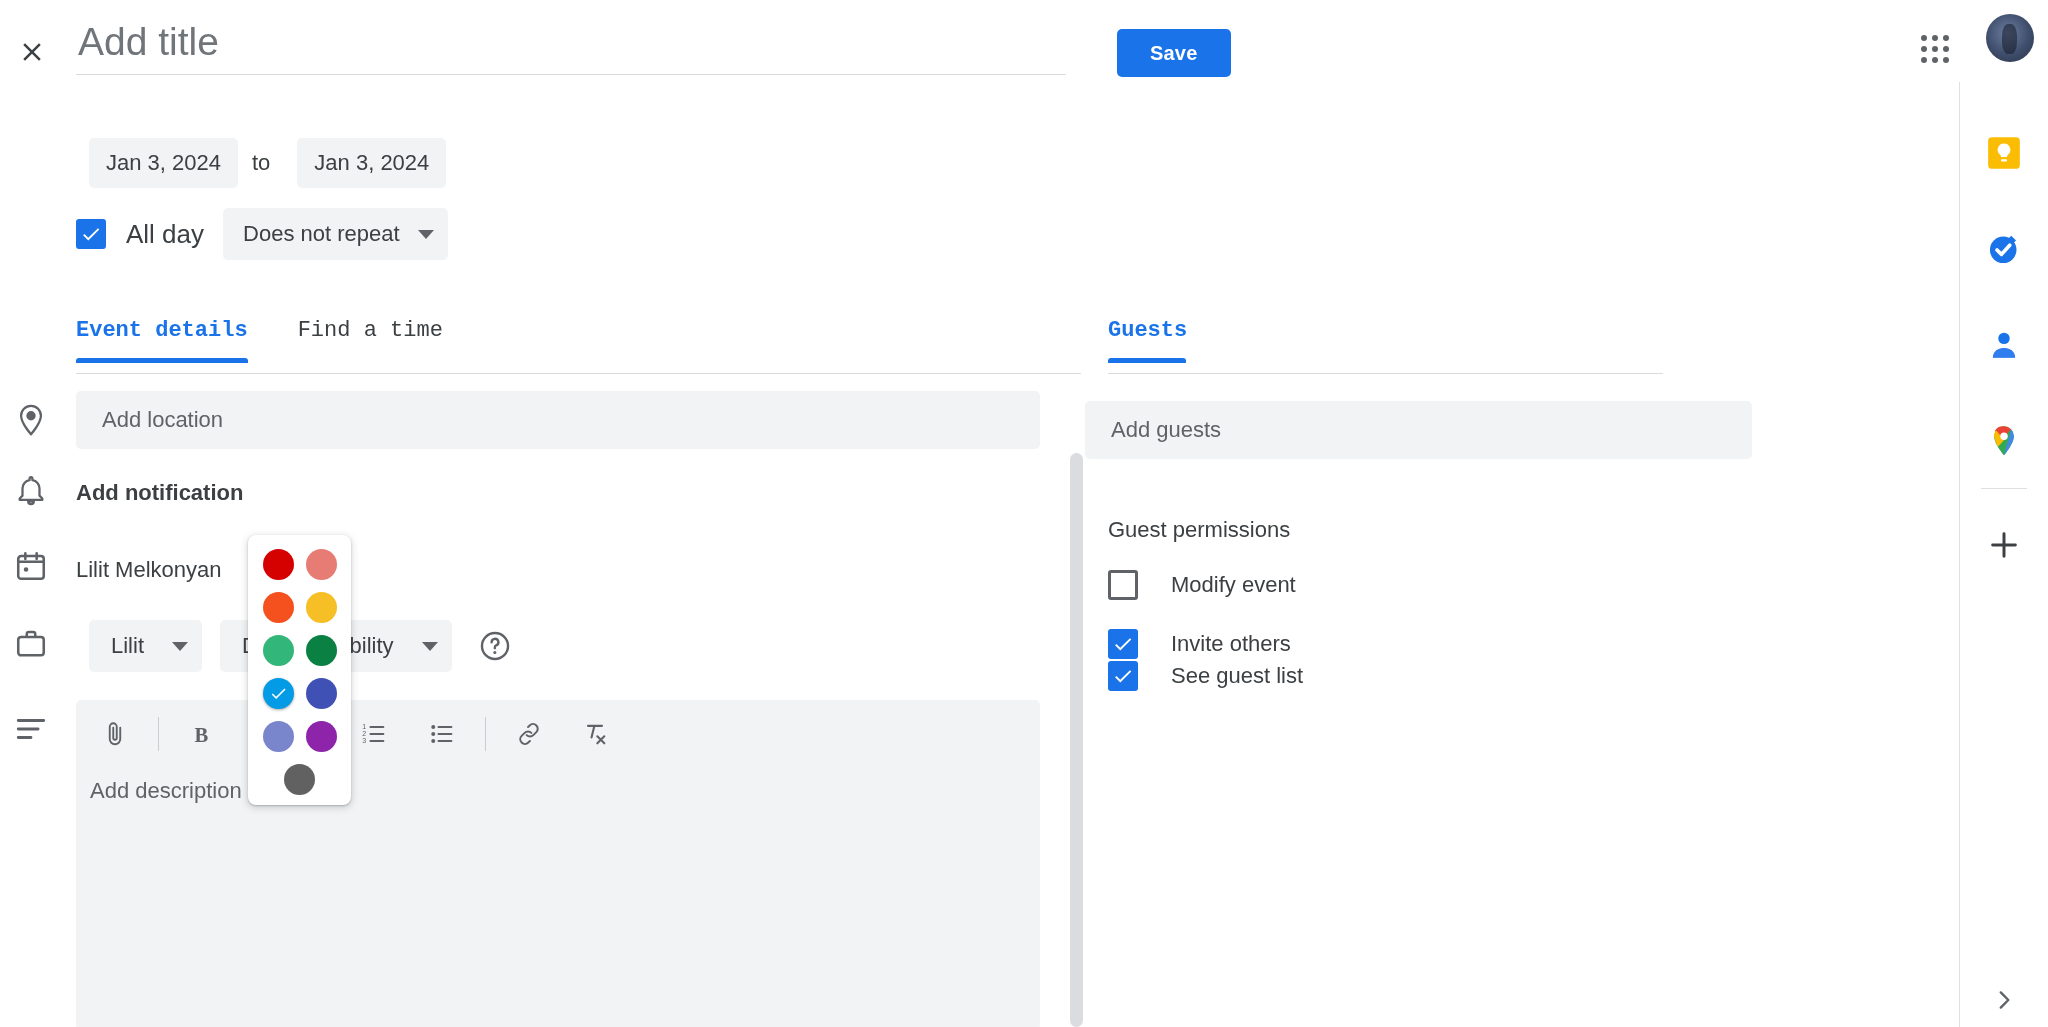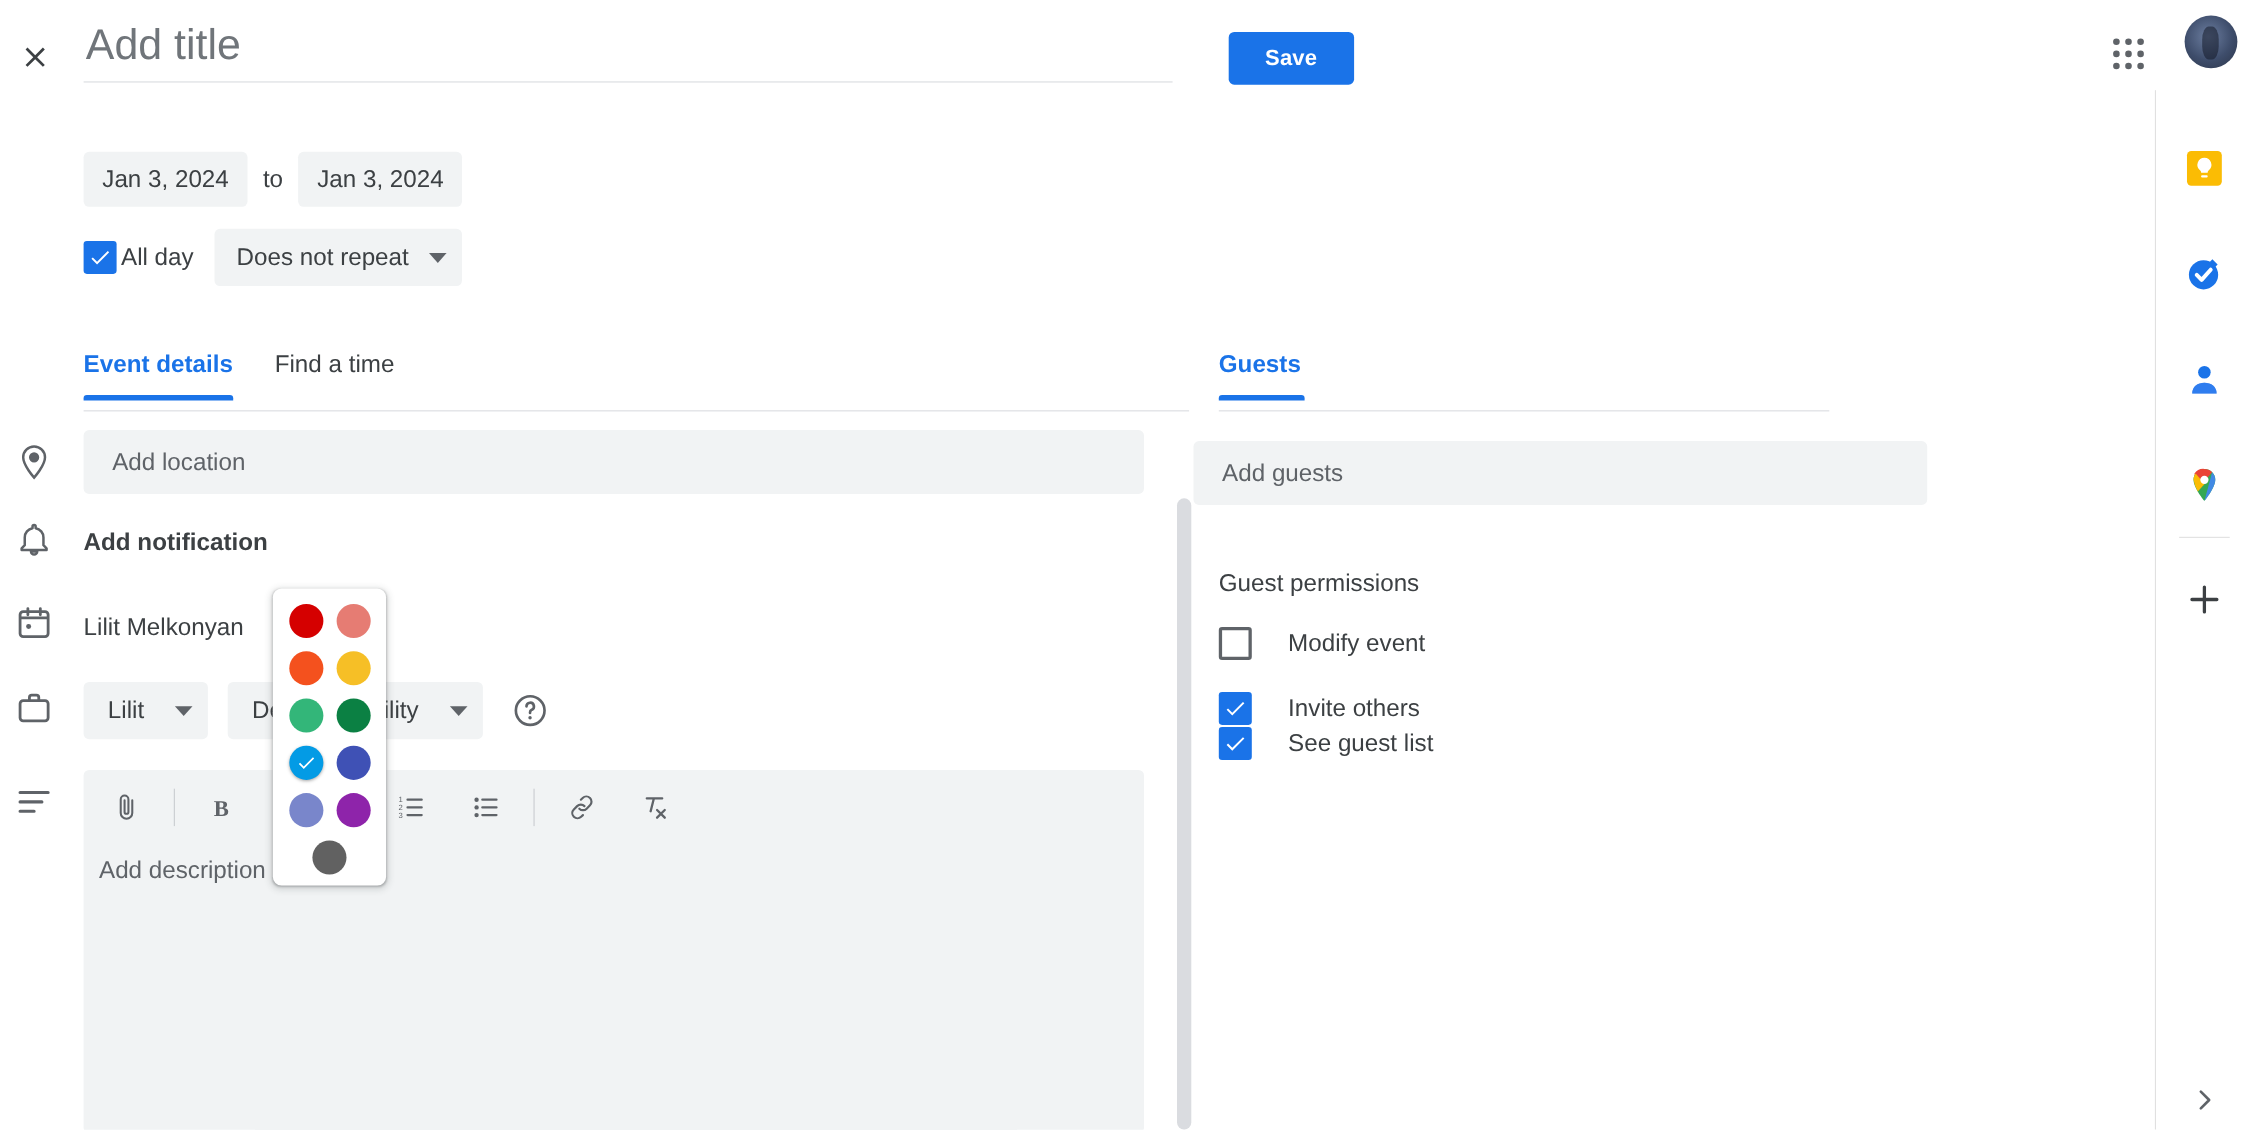--- a/index.html
+++ b/index.html
@@ -59,41 +59,41 @@
     content: ""; position: absolute; left: 16px; top: 10px;
     width: 15px; height: 30px; border-radius: 40%;
     background: rgba(20,25,40,.55);
   }
 
   
   .chip {
     display: inline-flex; align-items: center; justify-content: center;
     background: #f1f3f4; border-radius: 5px; border: none;
     font-family: "Liberation Sans", sans-serif;
-    font-size: 22px; color: #3c4043; cursor: pointer;
+    font-size: 22px; color: #3c4043; cursor: pointer; margin-left: 13px;
   }
   .date-row { position: absolute; left: 76px; top: 138px; display: flex; align-items: center; }
   .date-chip { height: 50px; padding: 0 17px; }
   .to-label { font-size: 22px; color: #3c4043; margin: 0 14px; }
 
   .allday-row { position: absolute; left: 76px; top: 208px; display: flex; align-items: center; }
   .cb {
     width: 30px; height: 30px; border-radius: 3px;
     display: inline-flex; align-items: center; justify-content: center;
     cursor: pointer; flex: none;
   }
   .cb.checked { background: #1a73e8; }
   .cb.unchecked { border: 3px solid #5f6368; background: #fff; }
   .cb svg { display: block; }
-  .allday-label { font-size: 22px; margin-left: 4px; color: #3c4043; }
+  .allday-label { font-size: 26px; margin-left: 20px; color: #3c4043; }
   .repeat-chip { height: 52px; padding: 0 14px 0 20px; margin-left: 19px; gap: 18px; }
   .caret { width: 0; height: 0; border-left: 8px solid transparent; border-right: 8px solid transparent; border-top: 9px solid #5f6368; }
 
   
-  .tabs { position: absolute; left: 76px; top: 318px; display: flex; gap: 38px; }
+  .tabs { position: absolute; left: 76px; top: 318px; display: flex; gap: 50px; font-family: Liberation Mono, monospace; }
   .tab { font-size: 22px; padding-bottom: 20px; cursor: pointer; position: relative; color: #3c4043; }
   .tab.active { color: #1a73e8; font-weight: bold; }
   .tab.active::after {
     content: ""; position: absolute; left: 0; right: 0; bottom: 0;
     height: 5px; background: #1a73e8; border-radius: 3px 3px 0 0;
   }
   .tab-underline { position: absolute; left: 76px; top: 373px; width: 1005px; height: 1px; background: #dadce0; }
 
   .guests-tab { position: absolute; left: 1108px; top: 318px; align-items: flex-end; }
   .guests-tab .tab.active::after { width: 78px; }

